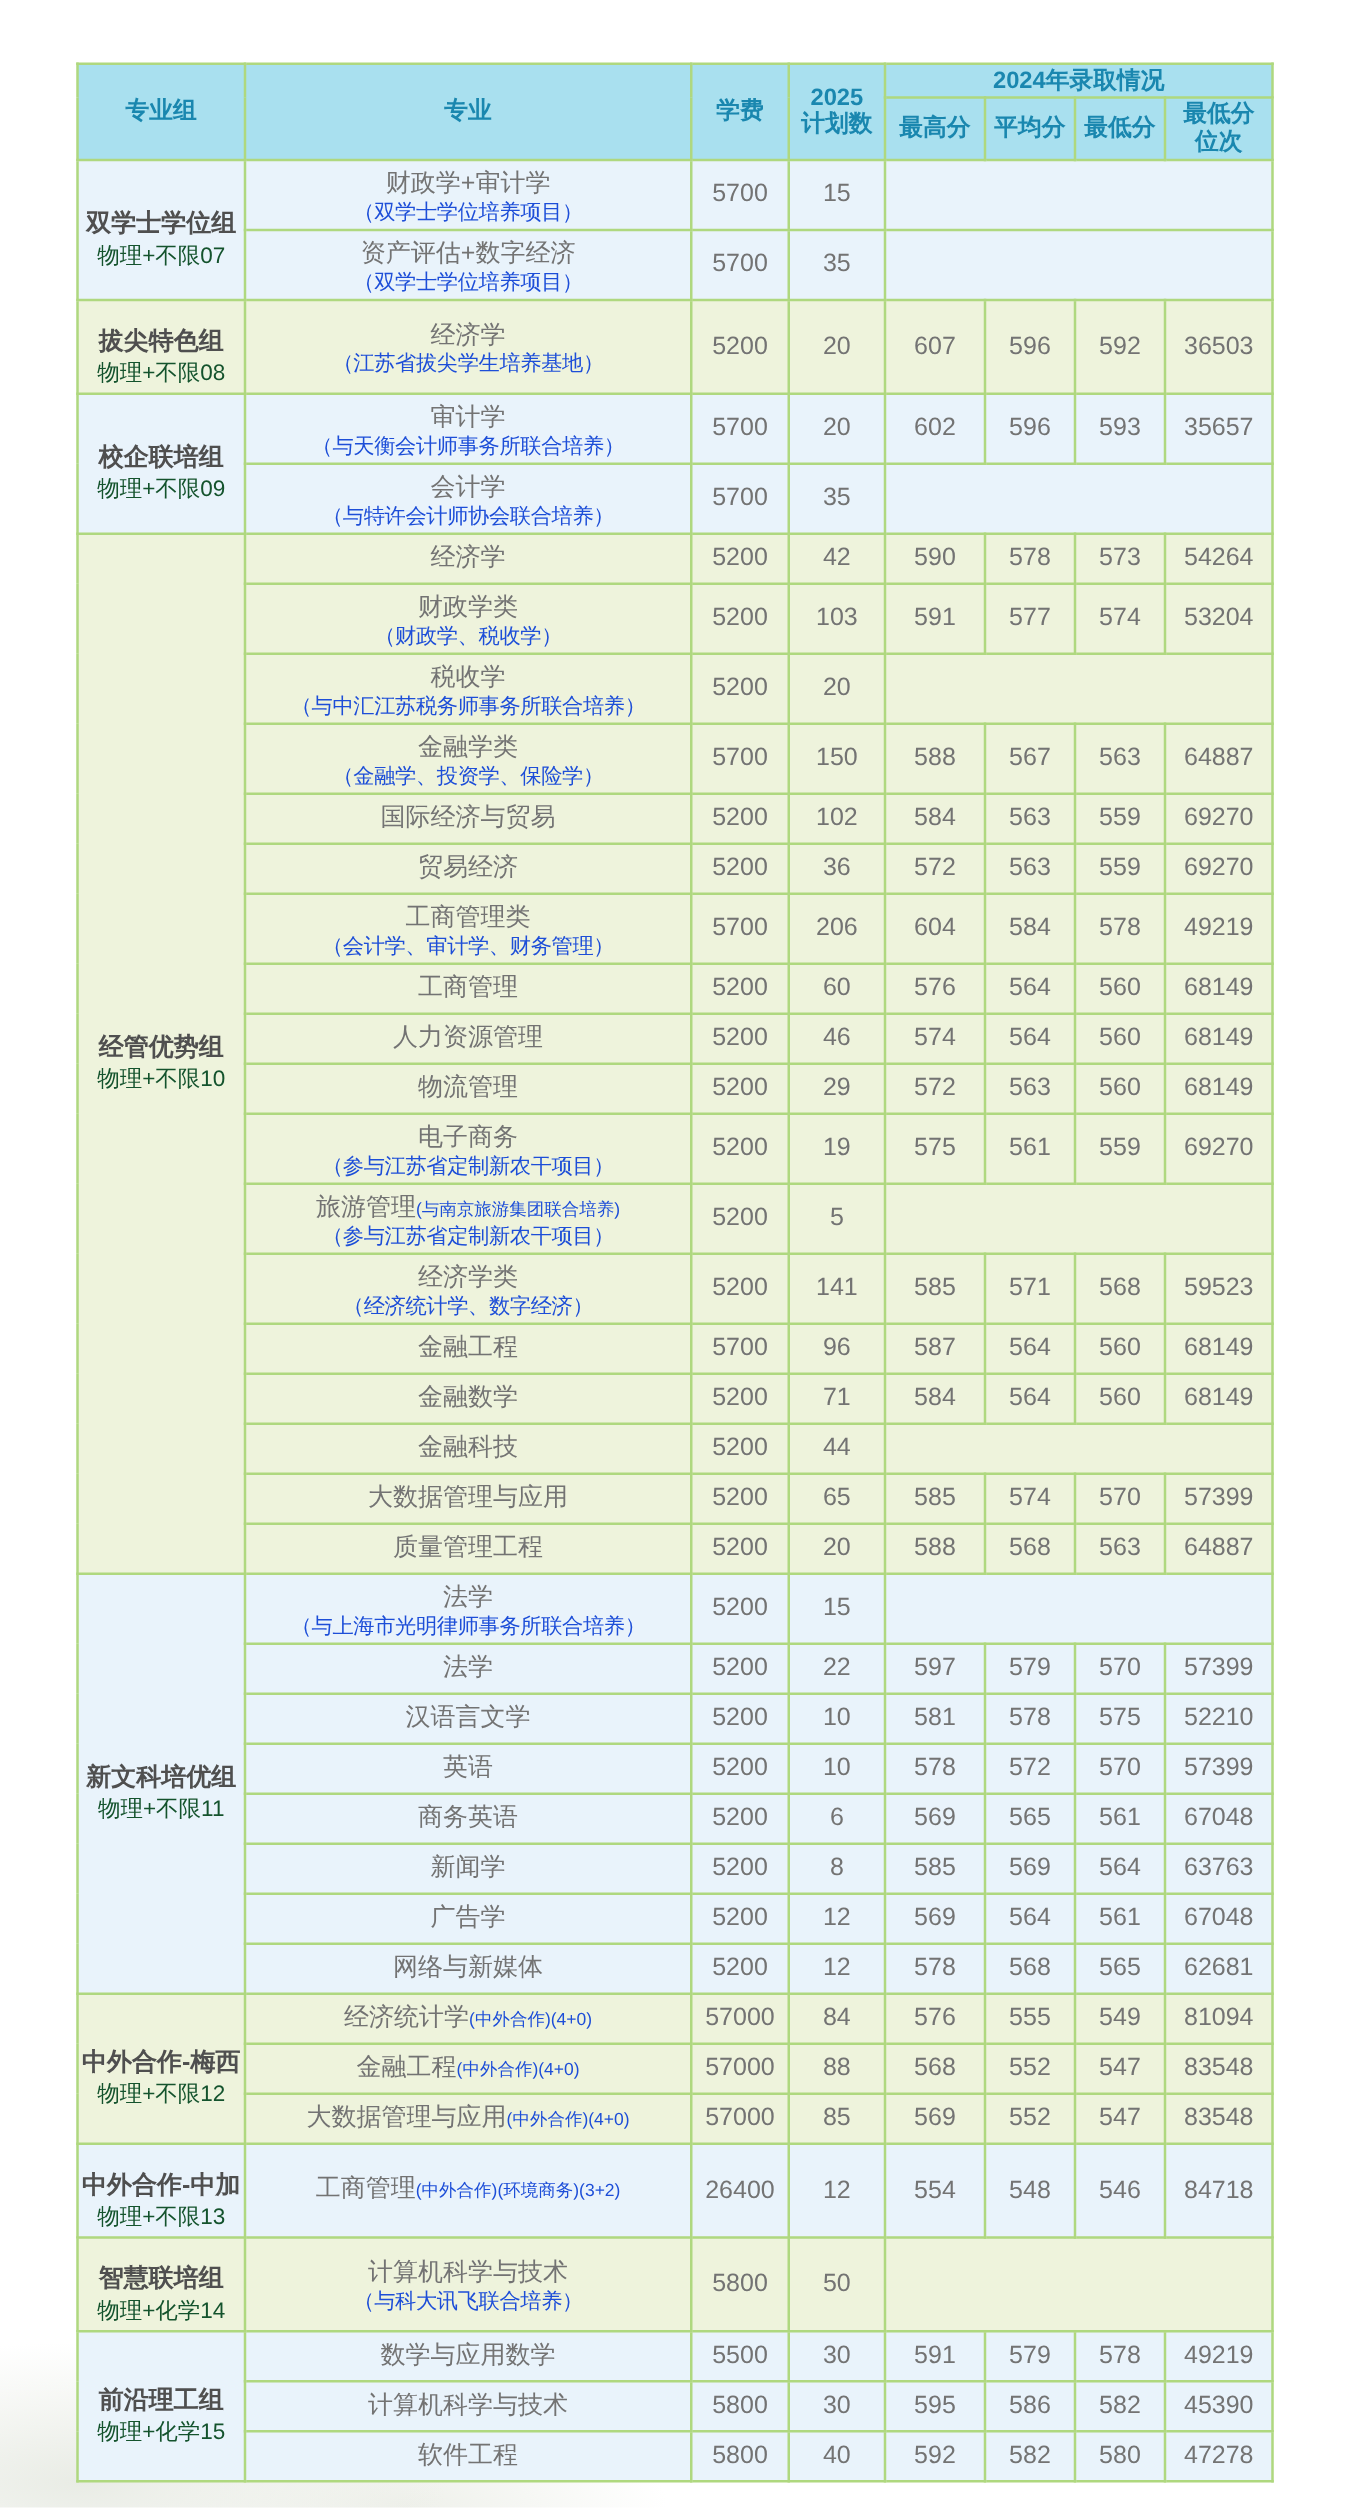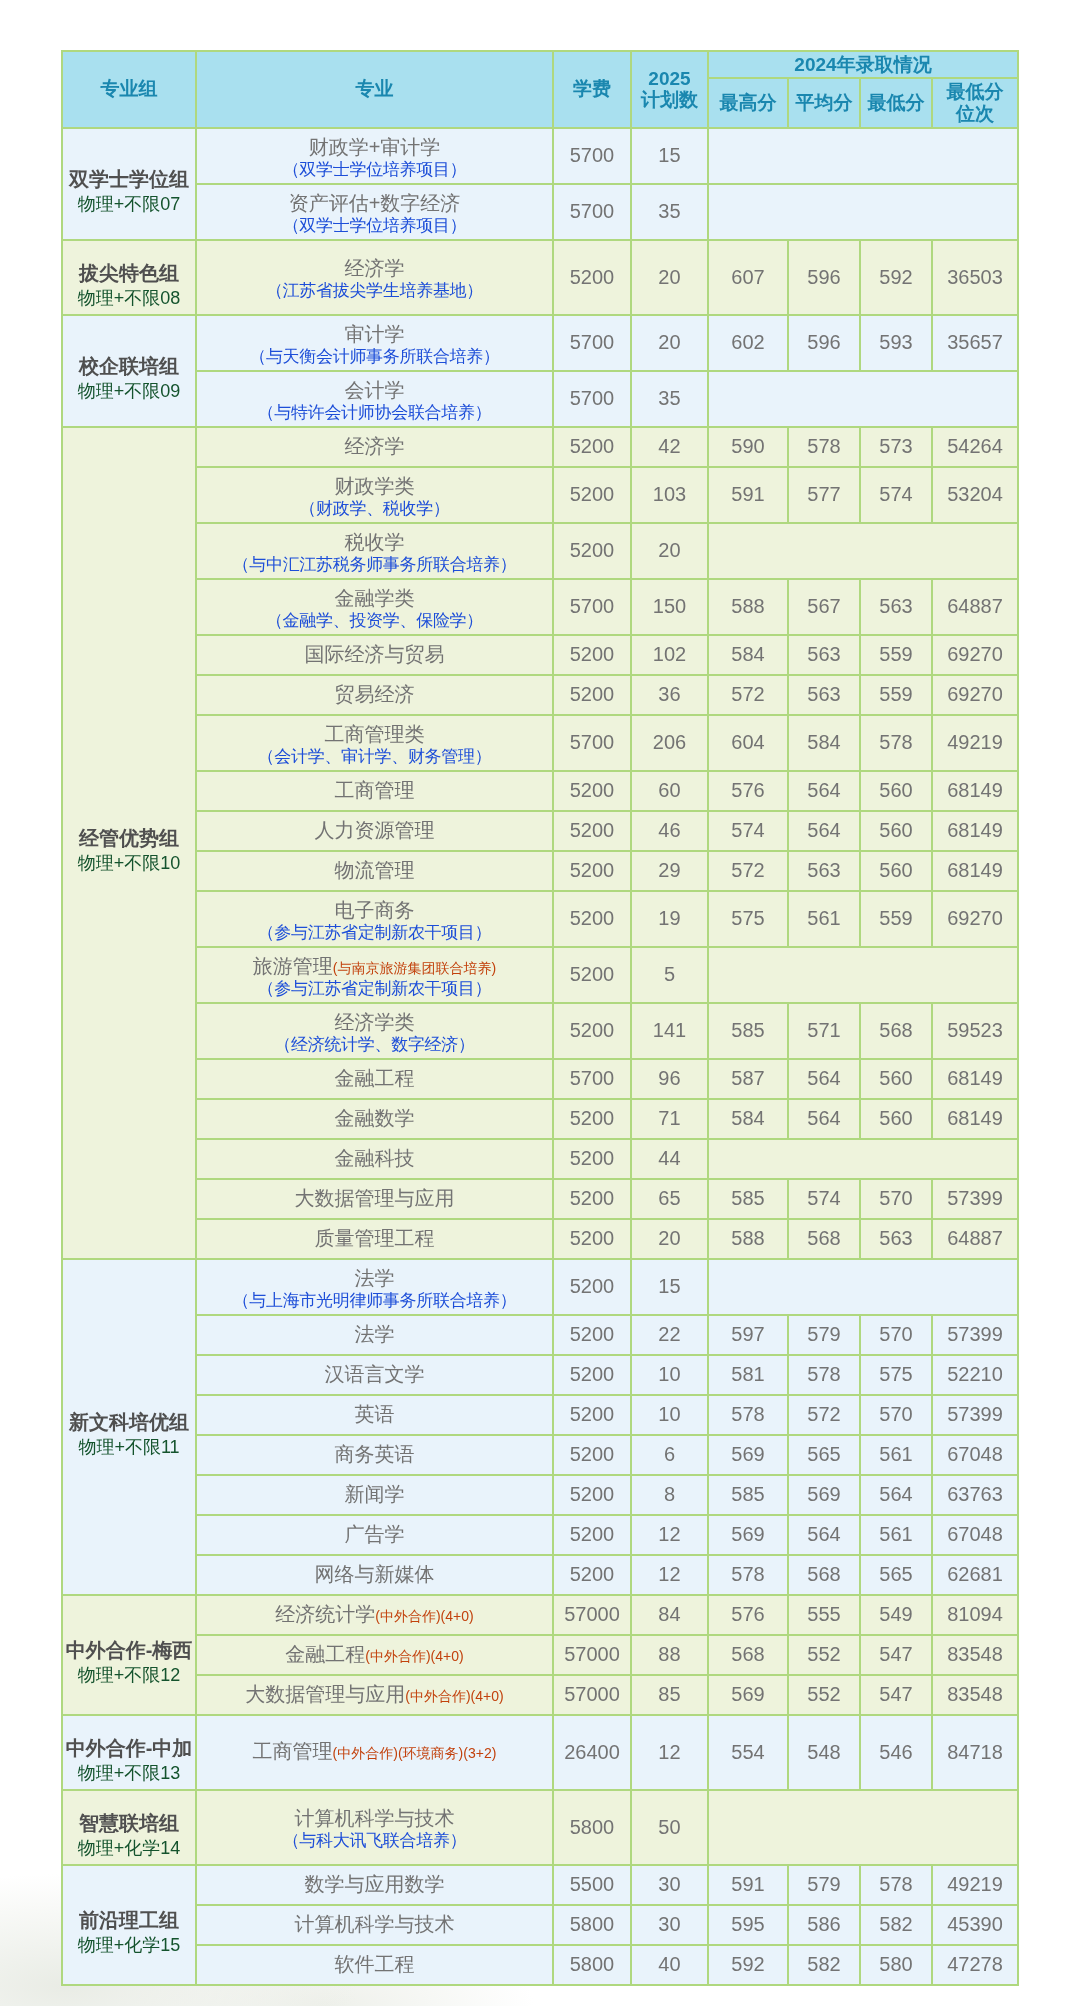--- a/index.html
+++ b/index.html
@@ -65,21 +65,21 @@
     margin-top: 16px;
   }
   .group-subject {
     font-size: 18px;
     color: #14532d;
     line-height: 24px;
   }
   td.major-cell { padding: 5px 6px; }
   .major-main { line-height: 26px; }
   .major-name { font-size: 20px; color: var(--text-color, #737373); }
-  .major-inline-note { font-size: 14px; color: #c2410c; }
+  .major-inline-note { font-size: 14px; color: #1d4ed8; }
   .major-note {
     font-size: 17px;
     color: #1d4ed8;
     line-height: 16px;
     letter-spacing: -0.3px;
   }
   td.num-cell {
     font-size: 20px;
     color: var(--text-color, #737373);
     padding: 5px 1px;

